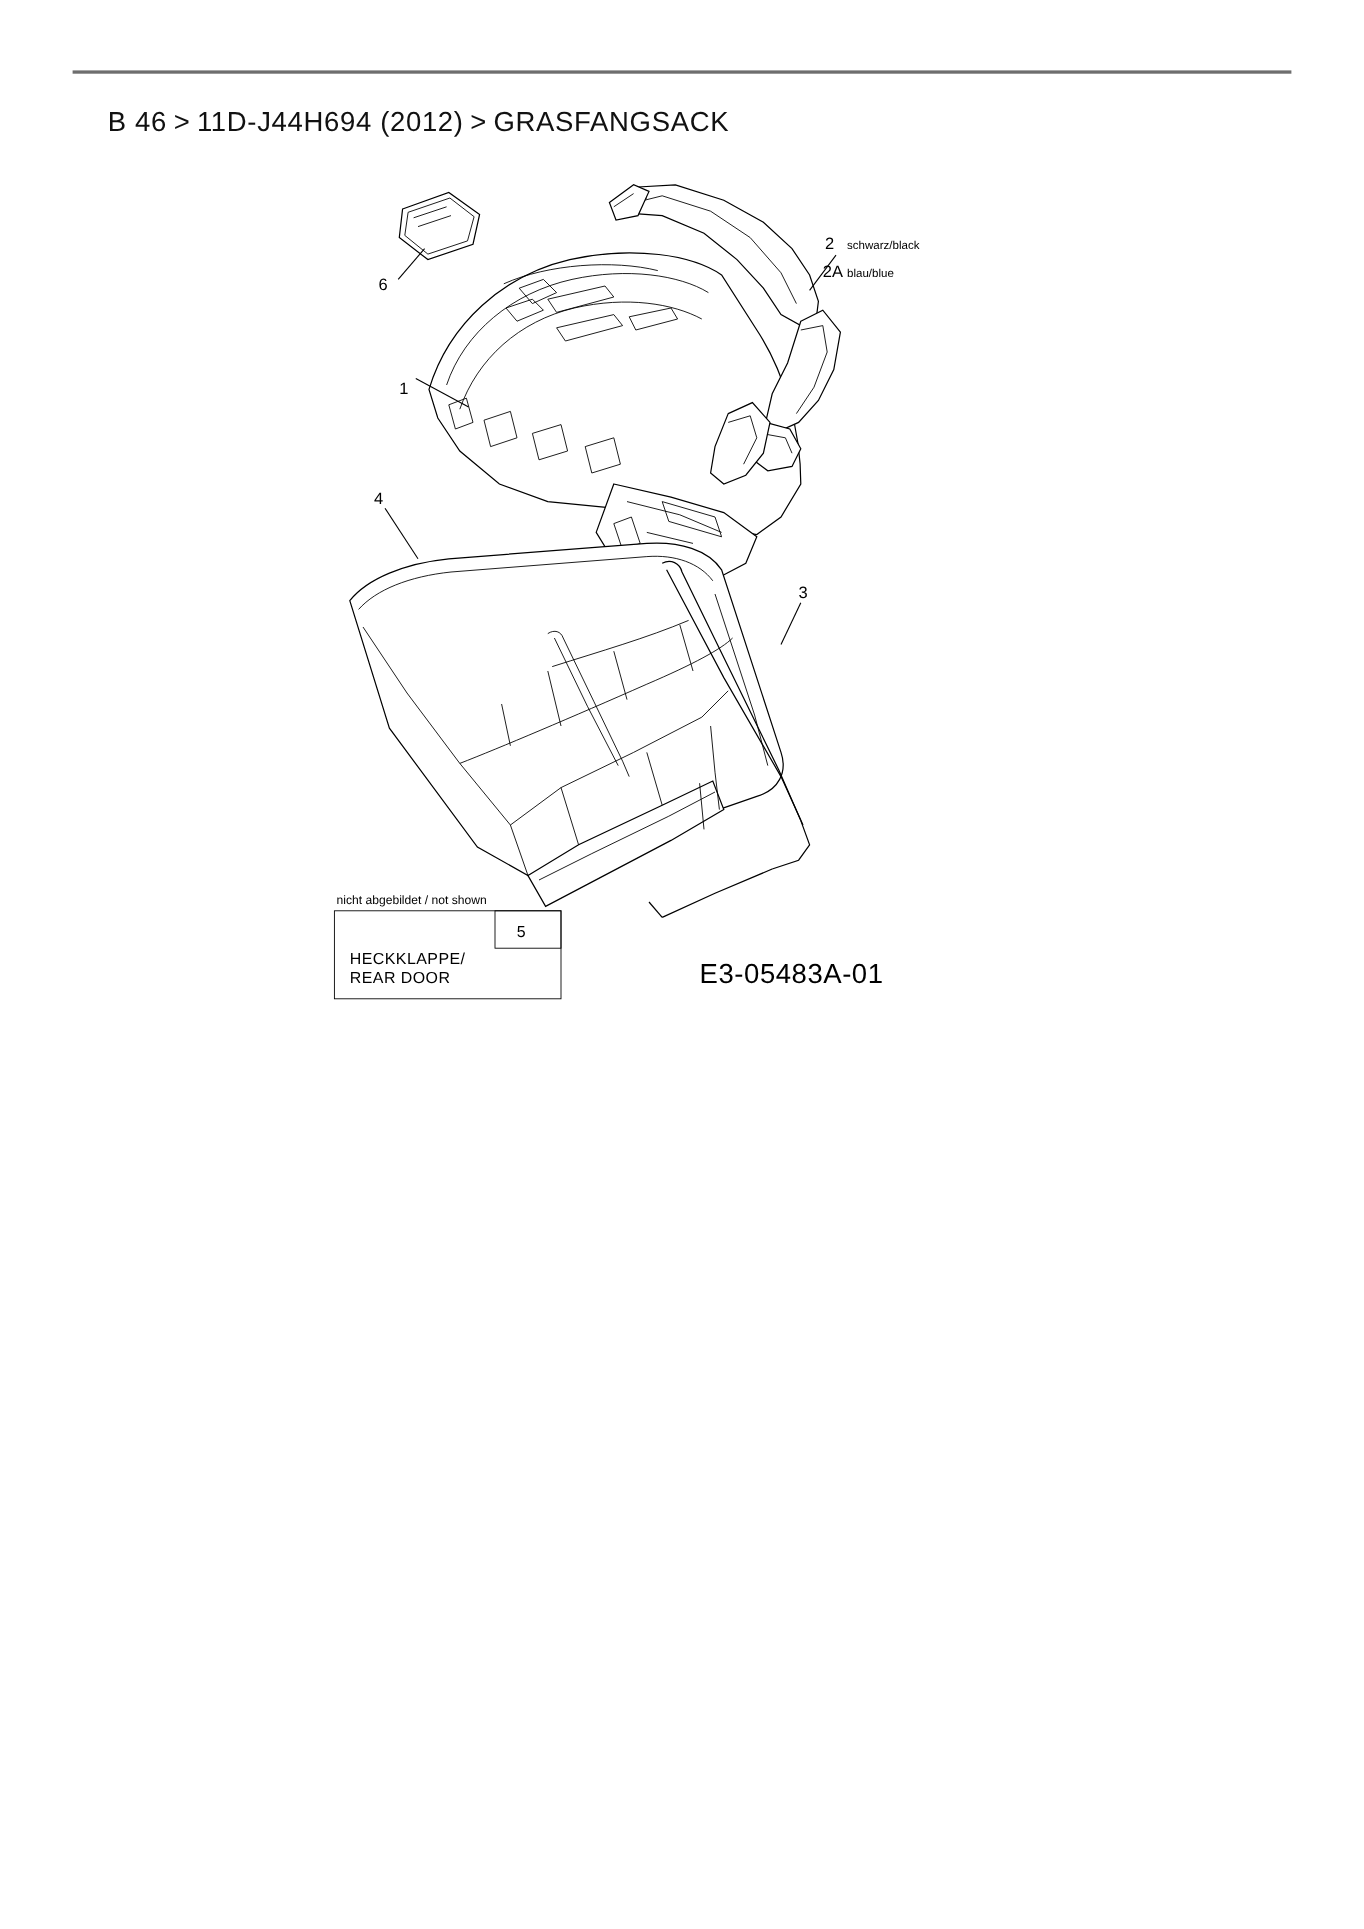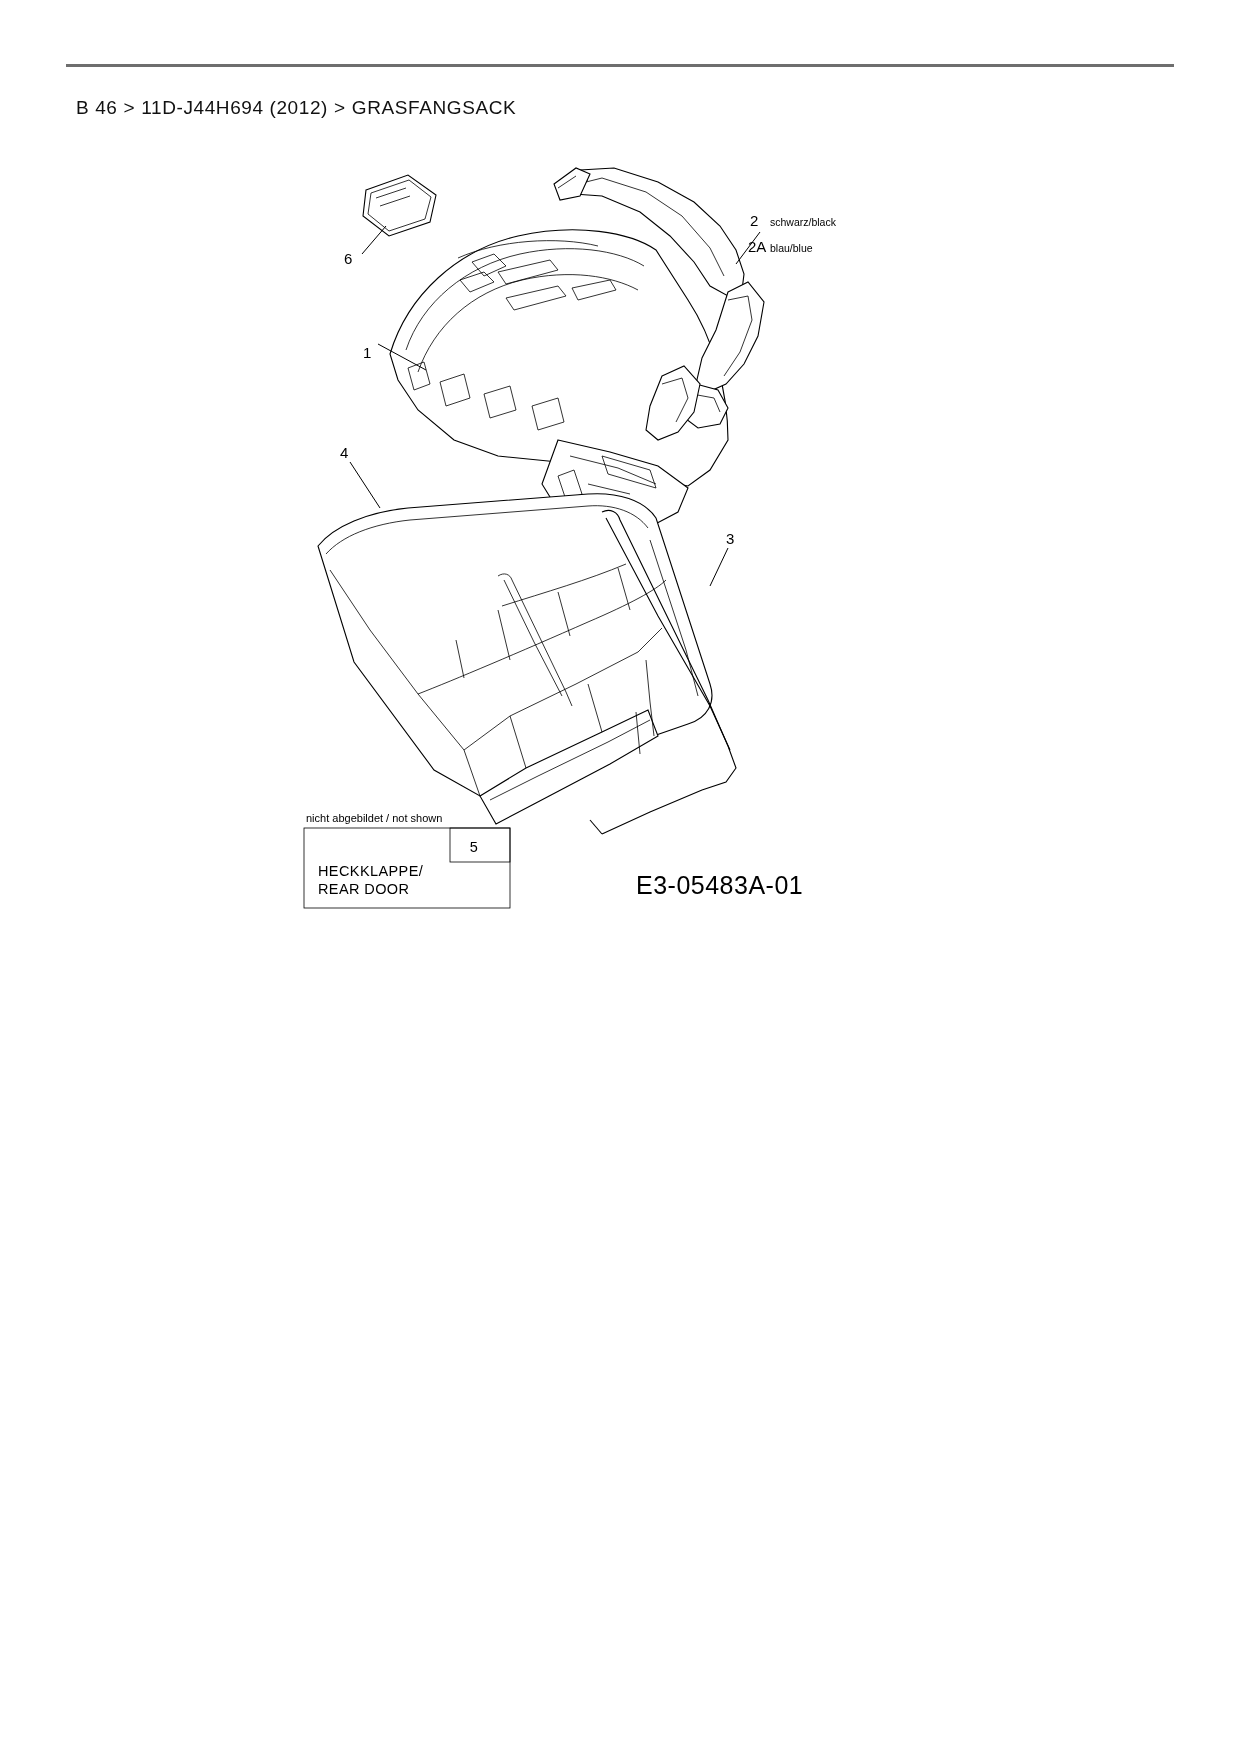--- a/index.html
+++ b/index.html
@@ -23,23 +23,23 @@
   .top-rule {
     position: absolute;
     left: 66px;
     top: 64px;
     width: 1108px;
     height: 3px;
     background: #6e6e6e;
   }
   .breadcrumb {
     position: absolute;
-    left: 76px;
+    left: 98px;
     top: 97px;
-    font-size: 19px;
+    font-size: 25px;
     letter-spacing: 0.6px;
     white-space: nowrap;
     color: #111;
   }
   .breadcrumb span.sep {
     padding: 0 6px;
     color: #111;
   }
   .diagram-area {
     position: absolute;

